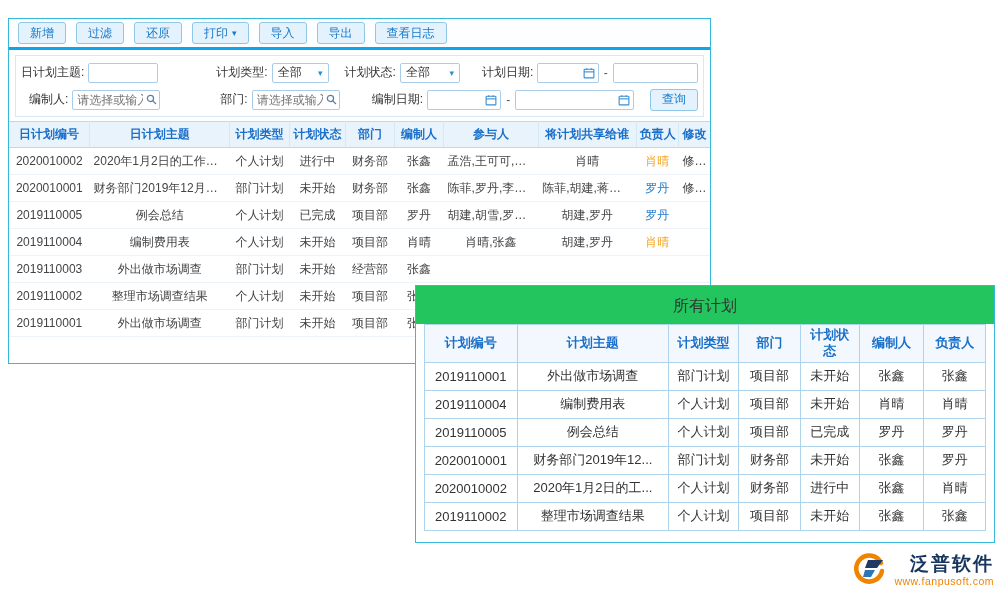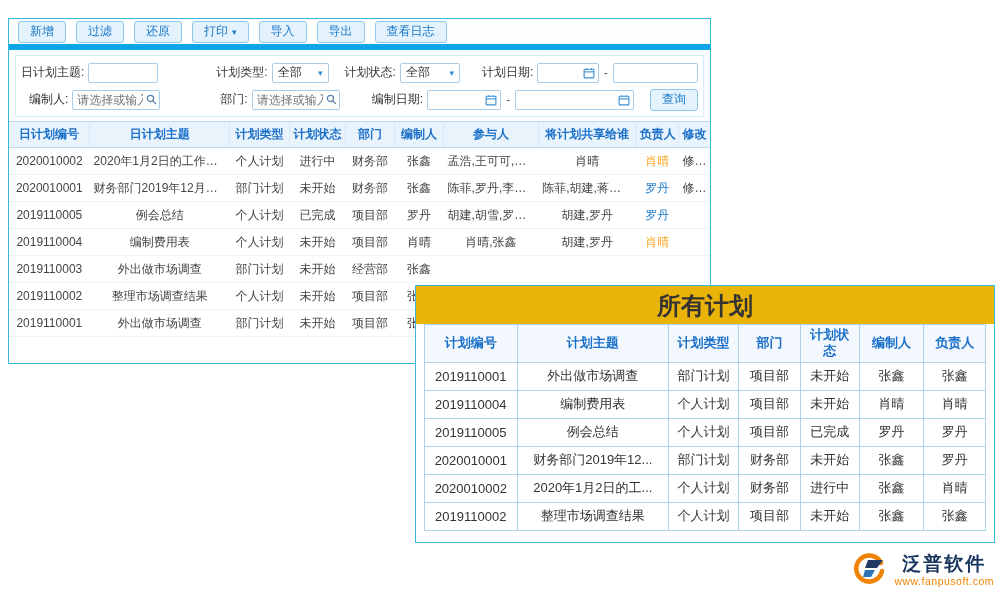--- a/index.html
+++ b/index.html
@@ -25,21 +25,21 @@
   }
   .tab.active {
     background:#fff; border:1px solid #35b8da; border-bottom:1px solid #fff;
     margin-bottom:-1px; font-weight:bold; color:#222;
   }
   .tab-x { font-size:11px; color:#777; font-weight:normal; line-height:1; }
   .tab-tools { position:absolute; right:7px; top:5px; cursor:pointer; }
 
   .toolbar {
     height:31px; display:flex; align-items:center; gap:10px; padding:0 9px;
-    border-bottom:6px solid #0ea5e9; background:#fdfeff;
+    border-bottom:3px solid #0ea5e9; background:#fdfeff;
   }
   .tbtn {
     height:22px; padding:0 11px; background:#e3f2fc; border:1px solid #8ec7ea;
     color:#1778c8; border-radius:3px; font-size:12px; cursor:pointer;
     display:inline-flex; align-items:center; gap:4px;
     font-family:"Liberation Sans","DejaVu Sans",sans-serif;
   }
   .caret { font-size:9px; color:#1778c8; }
 
   .filter-area { margin:5px 6px 4px; border:1px solid #d6e9f6; padding:3px 5px; }
@@ -85,36 +85,36 @@
   td.c-participants, td.c-share { text-align:left; padding-left:6px; }
   td.c-edit { color:#1e7ac9; cursor:pointer; }
   td.c-owner { font-weight:normal; cursor:pointer; }
 
   
   .overlay-panel {
     position:absolute; left:415px; top:285px; width:580px; height:258px;
     background:#fff; border:1px solid #35b8da; z-index:10;
   }
   .overlay-title {
-    height:38px; line-height:40px; text-align:center; font-size:24px;
-    font-weight:bold; color:#333; background:#eab308;
+    height:38px; line-height:40px; text-align:center; font-size:16px;
+    font-weight:normal; color:#333; background:#22c55e;
   }
   table.ov-table { width:calc(100% - 16px); margin:0 8px; border-collapse:collapse; table-layout:fixed; }
   table.ov-table th {
     background:#f2f8fd; color:#1a6fc9; font-weight:bold; font-size:13px;
     border:1px solid #aed3ec; height:34px; padding:2px 5px; line-height:1.25;
   }
   table.ov-table td {
     border:1px solid #aed3ec; height:28px; font-size:13px; color:#333;
     text-align:center; padding:0 4px; white-space:nowrap; overflow:hidden; text-overflow:ellipsis;
   }
 
   
   .brand { position:absolute; right:6px; bottom:10px; display:flex; align-items:center; gap:7px; z-index:5; }
-  .brand-text { display:flex; flex-direction:column; align-items:center; }
+  .brand-text { display:flex; flex-direction:column; align-items:flex-end; }
   .brand-name { font-size:19px; font-weight:bold; color:#17355e; letter-spacing:2px; line-height:1.1; }
   .brand-url { font-size:10.5px; color:#f08300; margin-top:1px; letter-spacing:0.5px; }
 </style>
 </head>
 <body>
 
 <div class="main-window">
 
 
   <div class="toolbar">

